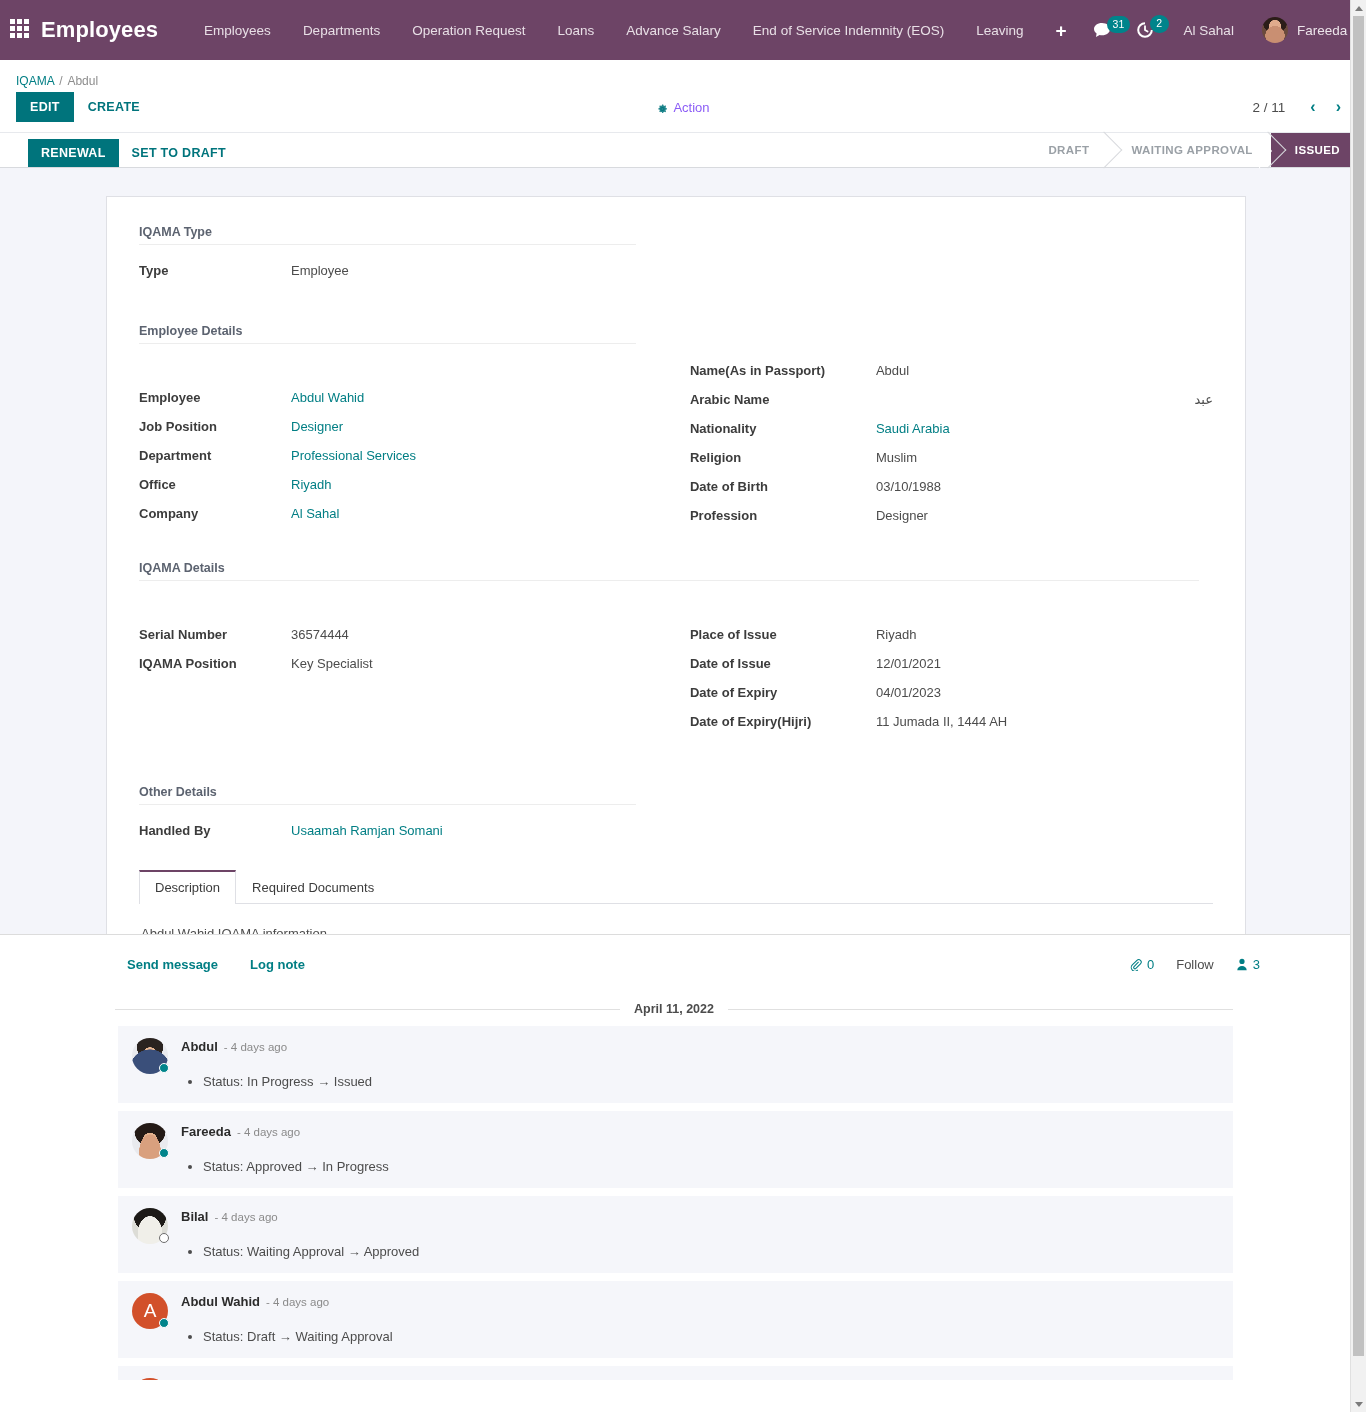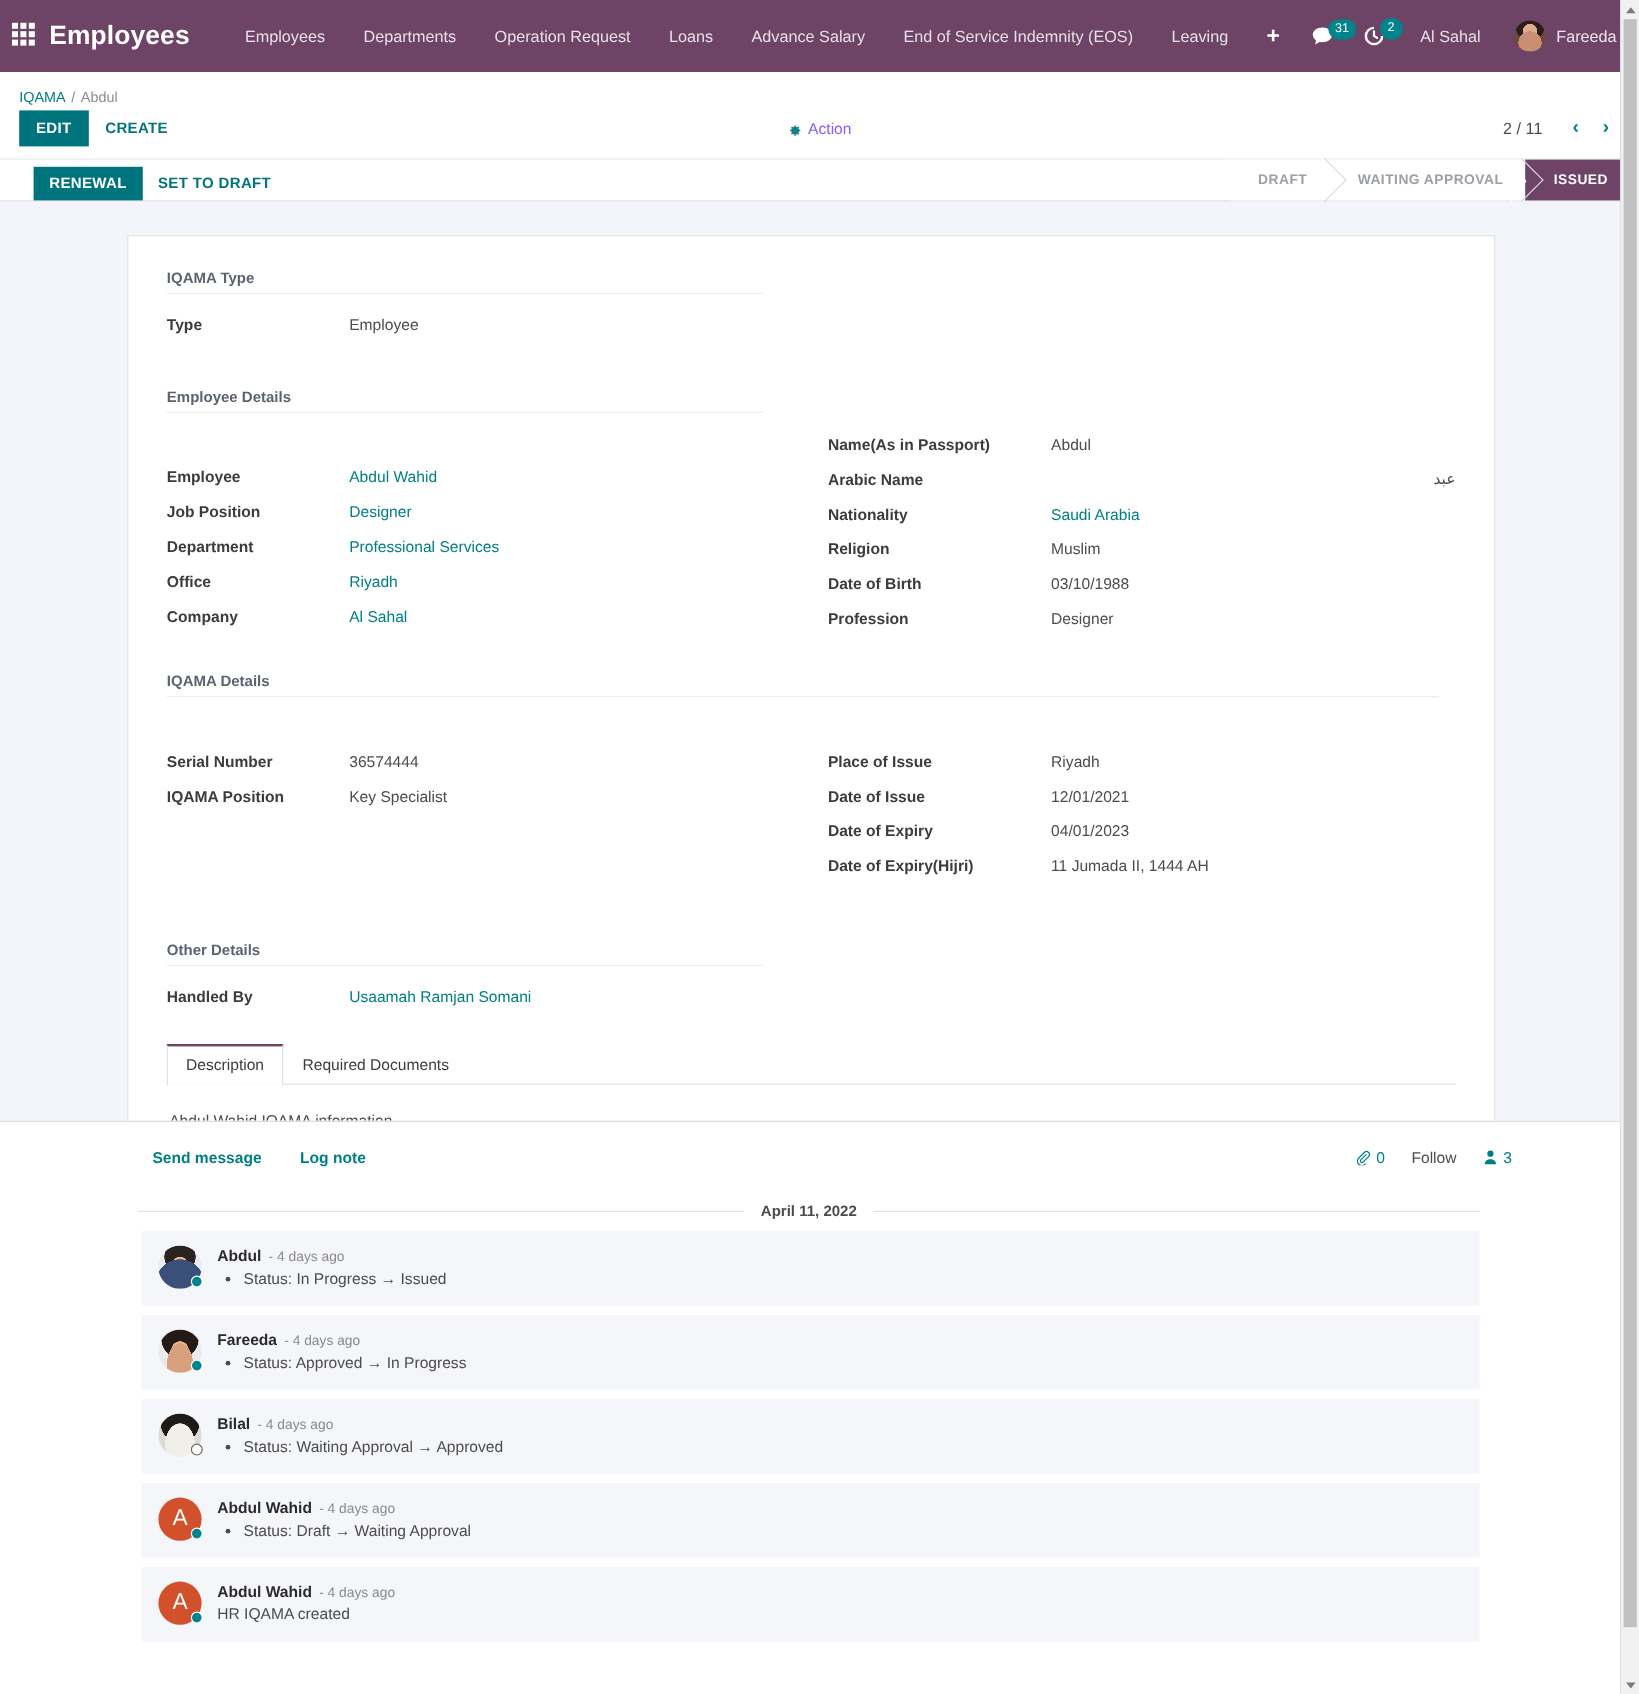--- a/index.html
+++ b/index.html
@@ -390,21 +390,21 @@
     border: 1.5px solid #ffffff;
   }
   .av-dot.away {
     background: #ffffff;
     border: 1.5px solid #6d6d6d;
   }
   .msg-body { flex: 1; padding-top: 1px; }
   .msg-head { display: flex; align-items: baseline; gap: 6px; }
   .msg-author { font-weight: bold; font-size: 13px; color: #2b2b2b; }
   .msg-time { font-size: 11.5px; color: #8a8a8a; }
-  .msg-content { margin-top: 4px; font-size: 13px; color: #4c4c4c; }
+  .msg-content { margin-top: 20px; font-size: 13px; color: #4c4c4c; }
   .msg-content ul { margin: 0; padding-left: 22px; }
   .msg-content li { margin: 0; }
 
   
   .vscroll-outer {
     position: absolute;
     top: 0; right: 0;
     width: 16px;
     background: #f1f1f1;
     border-left: 1px solid #e0e0e0;

